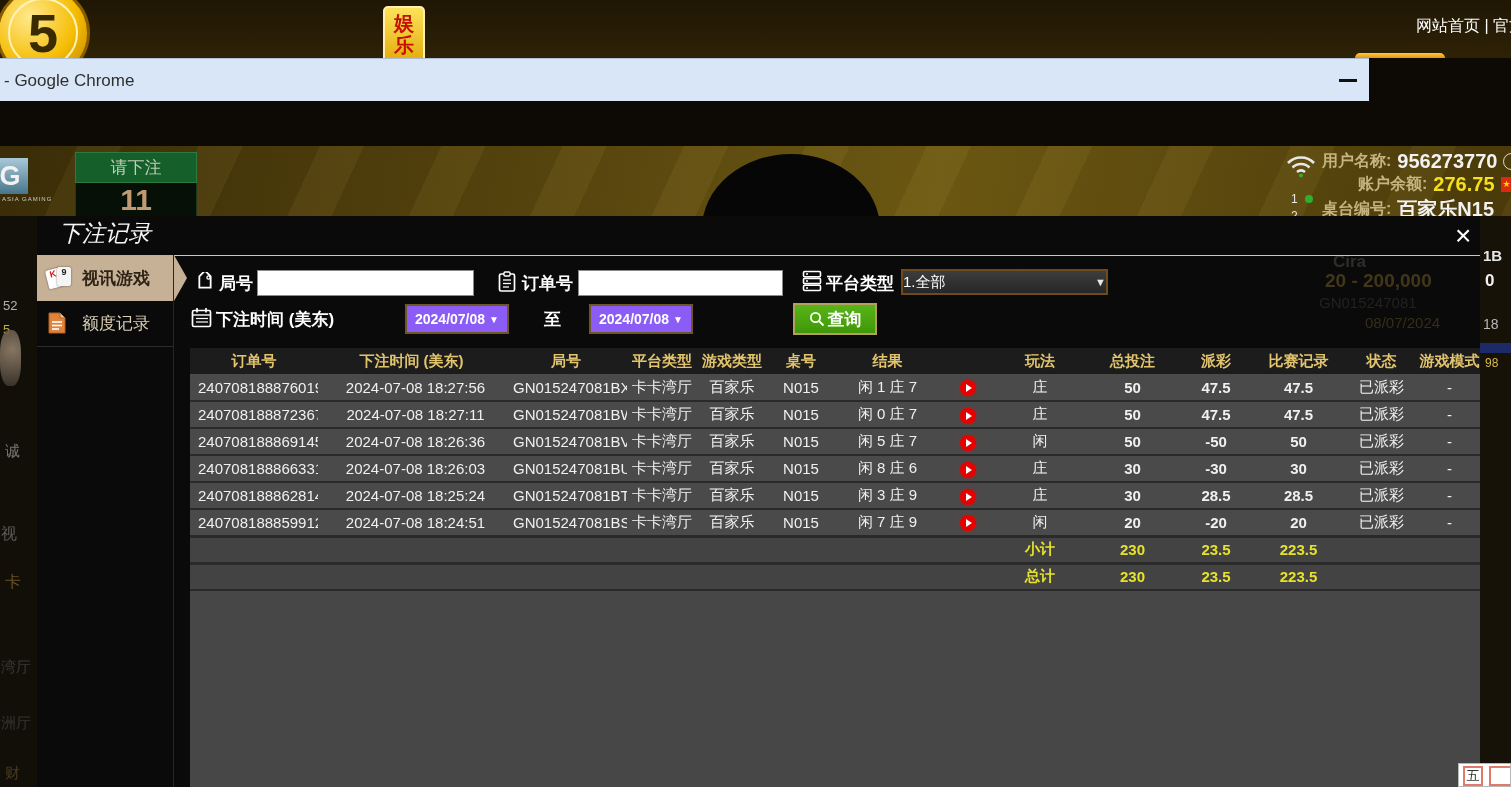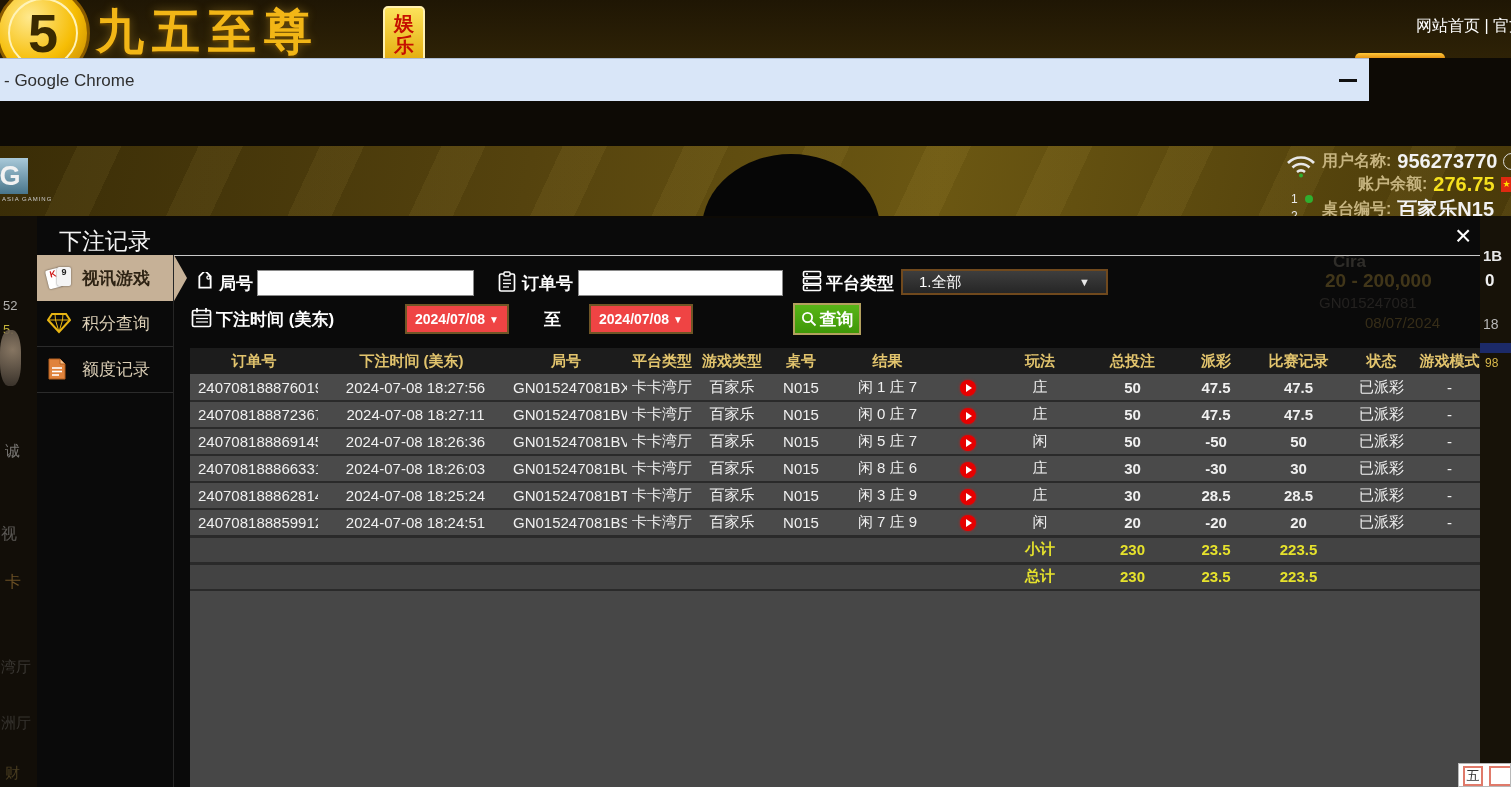--- a/index.html
+++ b/index.html
@@ -80,21 +80,21 @@
   .frag-l7 { left:1px; top:498px; color:rgba(160,160,160,.25); font-size:15px; }
   .frag-l8 { left:5px; top:548px; color:rgba(195,165,85,.3); font-size:15px; }
   .frag-r1 { left:3px; top:31px; color:#e8e8e8; font-size:15px; font-weight:bold; }
   .frag-r2 { left:5px; top:55px; color:#f0f0f0; font-size:17px; font-weight:bold; }
   .frag-r3 { left:3px; top:100px; color:#b8b8b8; font-size:14px; }
   .blue-bar { position:absolute; left:0; top:127px; width:31px; height:10px; background:#1c2a68; }
   .frag-r4 { left:5px; top:140px; color:#d8b84a; font-size:12px; }
 
   
   .modal { position:absolute; left:37px; top:218px; width:1443px; height:569px; background:#0a0a0a; overflow:hidden; }
-  .modal-title { position:absolute; left:22px; top:8px; color:#f5f5f5; font-size:23px; }
+  .modal-title { position:absolute; left:22px; top:0; color:#f5f5f5; font-size:23px;font-style:italic; }
   .modal-close { position:absolute; left:1418px; top:2px; color:#ffffff; font-size:28px; cursor:default; }
   .title-line { position:absolute; left:137px; top:37px; width:1306px; border-top:1px solid #c8c8c8; }
   .ghost { position:absolute; white-space:nowrap; }
   .ghost-1 { left:1296px; top:34px; color:rgba(195,185,165,.20); font-size:17px; font-weight:bold; }
   .ghost-2 { left:1288px; top:52px; color:rgba(185,150,60,.32); font-size:19px; font-weight:bold; }
   .ghost-3 { left:1282px; top:76px; color:rgba(190,180,160,.14); font-size:15px; }
   .ghost-4 { left:1328px; top:96px; color:rgba(170,135,60,.28); font-size:15px; }
 
   
   .sidebar { position:absolute; left:0; top:37px; width:137px; height:532px; border-right:1px solid #262626; }
@@ -110,27 +110,27 @@
     box-shadow:0 0 2px rgba(0,0,0,.6); }
   .card-9 { left:10px; top:1px; background:#f4f4f4; color:#222222; box-shadow:0 0 2px rgba(0,0,0,.6); }
 
   
   .content { position:absolute; left:138px; top:37px; width:1305px; height:532px; }
   .f-label { position:absolute; color:#ffffff; font-size:17px; font-weight:bold; white-space:nowrap; }
   .f-icon { position:absolute; width:20px; height:20px; }
   .txt-input { position:absolute; height:26px; background:#ffffff; border:1px solid #8a8a8a; font-size:14px; padding:0 5px; }
   .sel-box { position:absolute; height:26px; background:linear-gradient(180deg,#3e3e3e,#262626);
     border:2px solid #70491d; color:#ffffff; font-size:15px; display:flex; align-items:center;
-    padding:0 16px; cursor:default; }
+    padding:0 0; cursor:default; }
   .sel-box .arrow { margin-left:auto; font-size:11px; color:#e8e8e8; }
-  .date-box { position:absolute; width:104px; height:30px; background:#ef4444; border:2px solid #6f5626;
+  .date-box { position:absolute; width:104px; height:30px; background:#8b5cf6; border:2px solid #6f5626;
     color:#ffffff; font-size:14px; font-weight:bold; display:flex; align-items:center; justify-content:center;
     gap:4px; cursor:default; }
   .date-box .arrow { font-size:10px; }
-  .search-btn { position:absolute; left:618px; top:48px; width:68px; height:32px;
+  .search-btn { position:absolute; left:618px; top:48px; width:84px; height:32px;
     background:linear-gradient(180deg,#58b517,#3f9708); border:2px solid #b3a05e; color:#ffffff;
     font-size:17px; font-weight:bold; display:flex; align-items:center; justify-content:center; gap:3px; cursor:default; }
 
   
   .table-wrap { position:absolute; left:15px; top:93px; width:1291px; height:439px; background:#474747; }
   table.records { width:1291px; border-collapse:collapse; table-layout:fixed; }
   table.records th { height:26px; background:#1c1c1c; color:#e2c46d; font-size:15px; font-weight:bold; }
   table.records td { height:27px; background:#4a4a4a; color:#f0f0f0; font-size:15px; text-align:center;
     border-bottom:2px solid #2a2a2a; overflow:hidden; white-space:nowrap; }
   td.cell-order, td.cell-time, td.cell-round { text-align:left; padding-left:8px; }
@@ -153,35 +153,38 @@
 </style>
 </head>
 <body>
 
 <div class="screen">
 
   <div class="top-band">
     <div class="coin">
       <div class="coin-inner">5</div>
     </div>
-    <div class="logo-text">九五至尊</div>
     <div class="logo-badge"><span>娱</span><br><span>乐</span></div>
     <div class="top-nav">网站首页 | 官方</div>
     <div class="gold-btn-sliver"></div>
   </div>
 
   <div class="chrome-titlebar">
     <div class="chrome-title">- Google Chrome</div>
     <div class="minimize-btn"></div>
   </div>
 
 
   <div class="game-header">
     <div class="ag-logo">G</div>
     <div class="ag-caption">ASIA GAMING</div>
+    <div class="bet-box">
+      <div class="bet-prompt">请下注</div>
+      <div class="bet-count">11</div>
+    </div>
     <div class="silhouette"></div>
     <div class="wifi-wrap">
       <svg width="30" height="24" viewBox="0 0 30 24">
         <path d="M2 9 A18 18 0 0 1 28 9" stroke="#e8e8e8" stroke-width="2.6" fill="none"></path>
         <path d="M6.5 13.5 A12 12 0 0 1 23.5 13.5" stroke="#e8e8e8" stroke-width="2.6" fill="none"></path>
         <path d="M11 18 A6.5 6.5 0 0 1 19 18" stroke="#e8e8e8" stroke-width="2.6" fill="none"></path>
         <circle cx="15" cy="21.5" r="2" fill="#2fae2f"></circle>
       </svg>
     </div>
     <div class="road-num" style="left:1291px; top:46px;">1</div>
@@ -235,29 +238,20 @@
     <span class="ghost ghost-3">GN015247081</span>
     <span class="ghost ghost-4">08/07/2024</span>
 
     <div class="sidebar">
       <div class="side-item active">
         <span class="side-icon">
           <span class="card card-k">K</span>
           <span class="card card-9">9</span>
         </span>
         <span>视讯游戏</span>
-      </div>
-      <div class="side-item">
-        <span class="side-icon">
-          <svg width="24" height="22" viewBox="0 0 24 22">
-            <path d="M5 2 L19 2 L23 8 L12 20 L1 8 Z" fill="none" stroke="#e8b513" stroke-width="2"></path>
-            <path d="M1 8 L23 8 M8 2 L8.5 8 L12 20 M16 2 L15.5 8 L12 20" fill="none" stroke="#e8b513" stroke-width="1"></path>
-          </svg>
-        </span>
-        <span>积分查询</span>
       </div>
       <div class="side-item">
         <span class="side-icon">
           <svg width="20" height="22" viewBox="0 0 20 22">
             <path d="M2 1 L13 1 L18 6 L18 21 L2 21 Z" fill="#e0833c" stroke="#b35f1e" stroke-width="1"></path>
             <path d="M13 1 L13 6 L18 6" fill="#f4c08a" stroke="#b35f1e" stroke-width="1"></path>
             <line x1="5" y1="10" x2="15" y2="10" stroke="#ffffff" stroke-width="1.6"></line>
             <line x1="5" y1="13.5" x2="15" y2="13.5" stroke="#ffffff" stroke-width="1.6"></line>
             <line x1="5" y1="17" x2="12" y2="17" stroke="#ffffff" stroke-width="1.6"></line>
           </svg>

